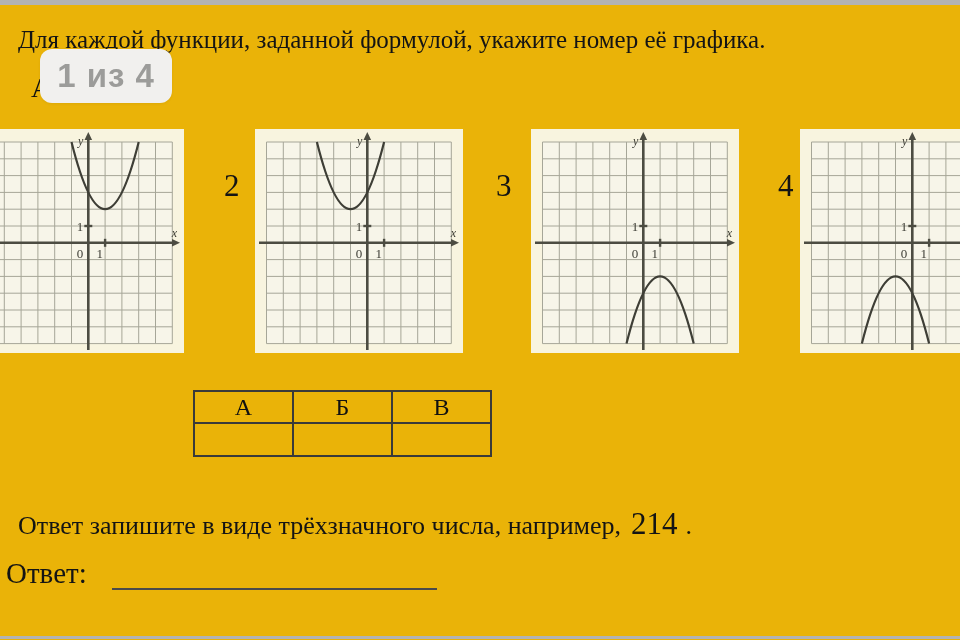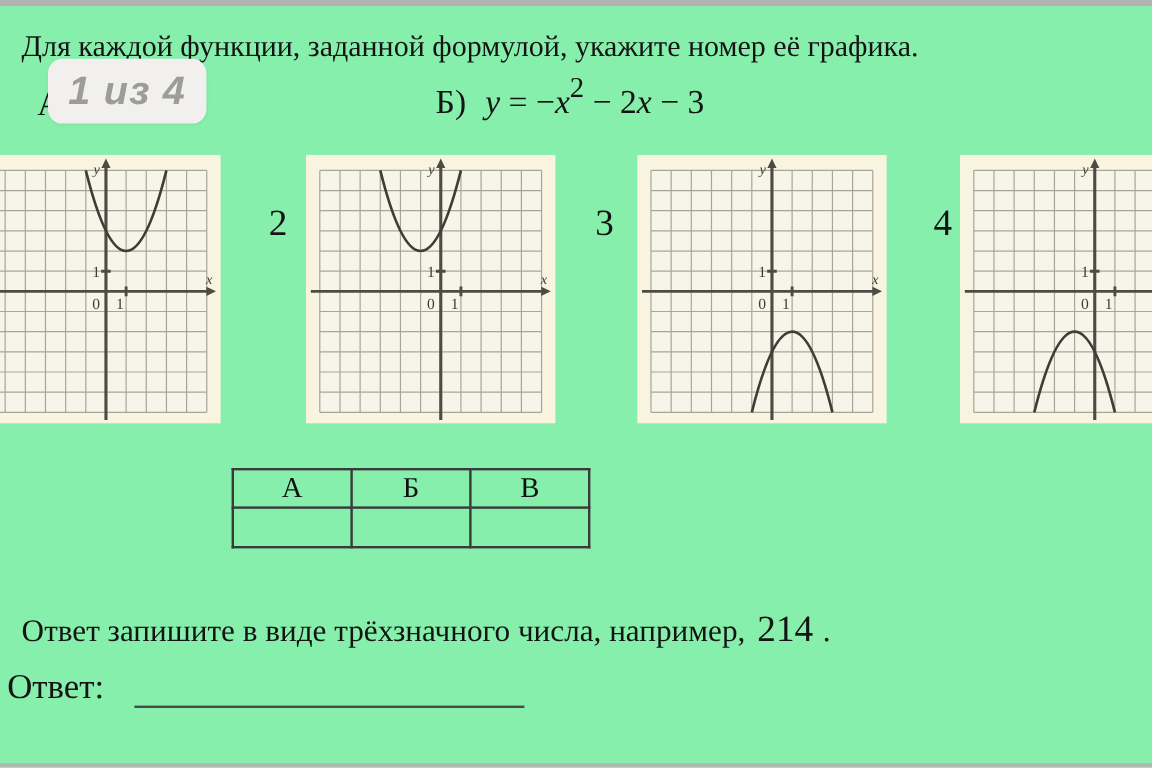--- a/index.html
+++ b/index.html
@@ -1,16 +1,16 @@
 <!DOCTYPE html>
 <html style="--badge-bg: #f1f0ee; --badge-text: #9c9c9a; --bar: #b3b3b3;"><head>
 <meta charset="utf-8">
 <style>
   html,body{margin:0;padding:0;background:#ffffff;}
-  .stage{position:relative;width:960px;height:640px;background:#86efac;overflow:hidden;
+  .stage{position:relative;width:960px;height:640px;background:#eab308;overflow:hidden;
          font-family:"Liberation Serif",serif;color:#111;}
   .bar{position:absolute;left:0;width:960px;background:var(--bar,#b3b3b3);}
   .bar.top{top:0;height:5px;}
   .bar.bottom{top:636px;height:3px;}
 
   .title{position:absolute;left:18px;top:26px;font-size:25px;white-space:nowrap;color:#141414;}
 
   
   .formula{position:absolute;top:70px;font-size:28px;white-space:nowrap;color:#141414;}
   .formula .lbl{font-style:normal;margin-right:16px;}
@@ -18,21 +18,21 @@
   .formula .s{font-size:24px;position:relative;top:-13px;}
   .frag{position:absolute;left:31px;top:72px;width:11px;height:34px;overflow:hidden;font-size:28px;}
   .fa{left:180px;}
   .fb{left:363px;}
   .fv{left:648px;}
 
   .badge{position:absolute;left:40px;top:49px;width:132px;height:54px;border-radius:12px;
          background:var(--badge-bg,#f1f0ee);color:var(--badge-text,#9c9c9a);
          font-family:"Liberation Sans",sans-serif;font-weight:bold;font-size:33px;
          display:flex;align-items:center;justify-content:center;letter-spacing:1px;
-         box-shadow:0 1px 3px rgba(0,0,0,0.06);font-style:italic;}
+         box-shadow:0 1px 3px rgba(0,0,0,0.06);}
 
   
   .gpanel{position:absolute;top:129px;width:208px;height:224px;}
   .g1{left:-24px;}.g2{left:255px;}.g3{left:531px;}.g4{left:800px;}
   .gnum{position:absolute;top:168px;font-size:31px;color:#141414;}
   .n2{left:224px;}.n3{left:496px;}.n4{left:778px;}
 
   
   .ans-table{position:absolute;left:193px;top:390px;border-collapse:collapse;}
   .ans-table th,.ans-table td{border:2px solid #3a3a3a;width:97px;padding:0;text-align:center;}
@@ -47,21 +47,20 @@
 </head>
 <body>
 
 <div class="stage">
   <div class="bar top"></div>
 
   <div class="title">Для каждой функции, заданной формулой, укажите номер её графика.</div>
 
   <span class="frag">А</span>
 
-  <span class="formula fb"><span class="lbl">Б)</span><i>y</i><span> = −</span><i>x</i><span class="s">2</span><span> − 2</span><i>x</i><span> − 3</span></span>
 
 
   <div class="badge">1 из 4</div>
 
   <div class="gpanel g1"><svg width="208" height="224" viewBox="0 0 208 224">
         <rect x="0" y="0" width="208" height="224" fill="#f8f4df"></rect>
         <rect x="11.5" y="13" width="184.8" height="201.60000000000002" fill="#f7f5e9"></rect>
         <line x1="11.5" y1="13" x2="11.5" y2="214.60000000000002" stroke="#a6a698" stroke-width="1"></line>
         <line x1="28.3" y1="13" x2="28.3" y2="214.60000000000002" stroke="#a6a698" stroke-width="1"></line>
         <line x1="45.1" y1="13" x2="45.1" y2="214.60000000000002" stroke="#a6a698" stroke-width="1"></line>

